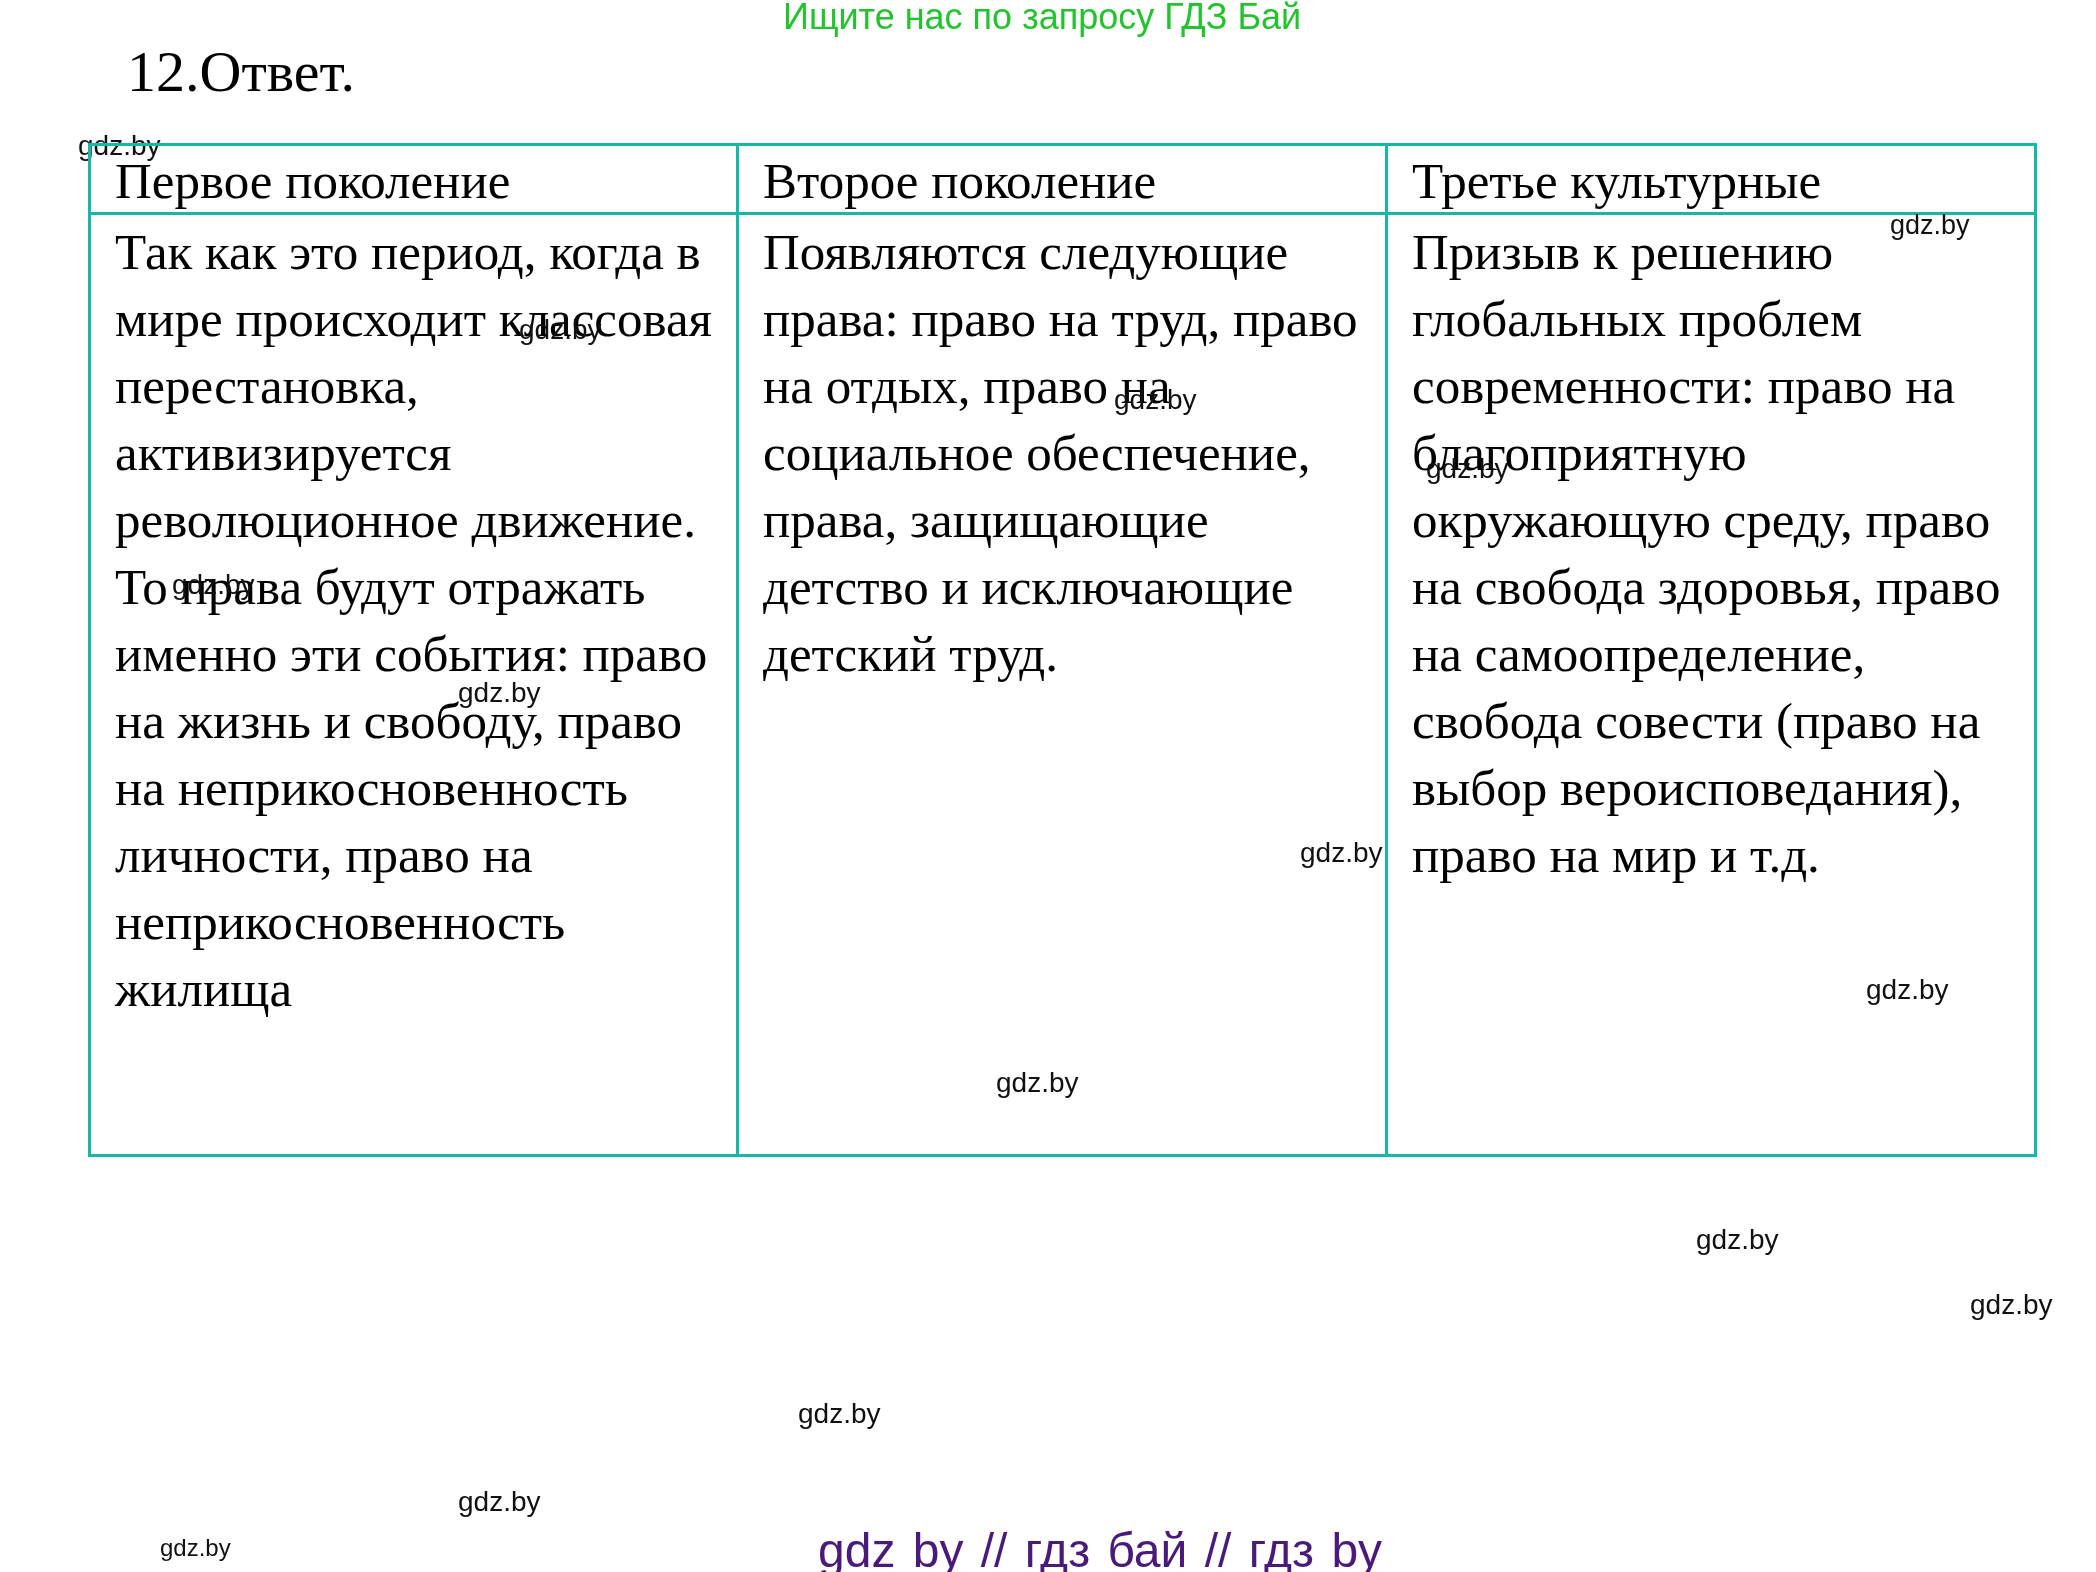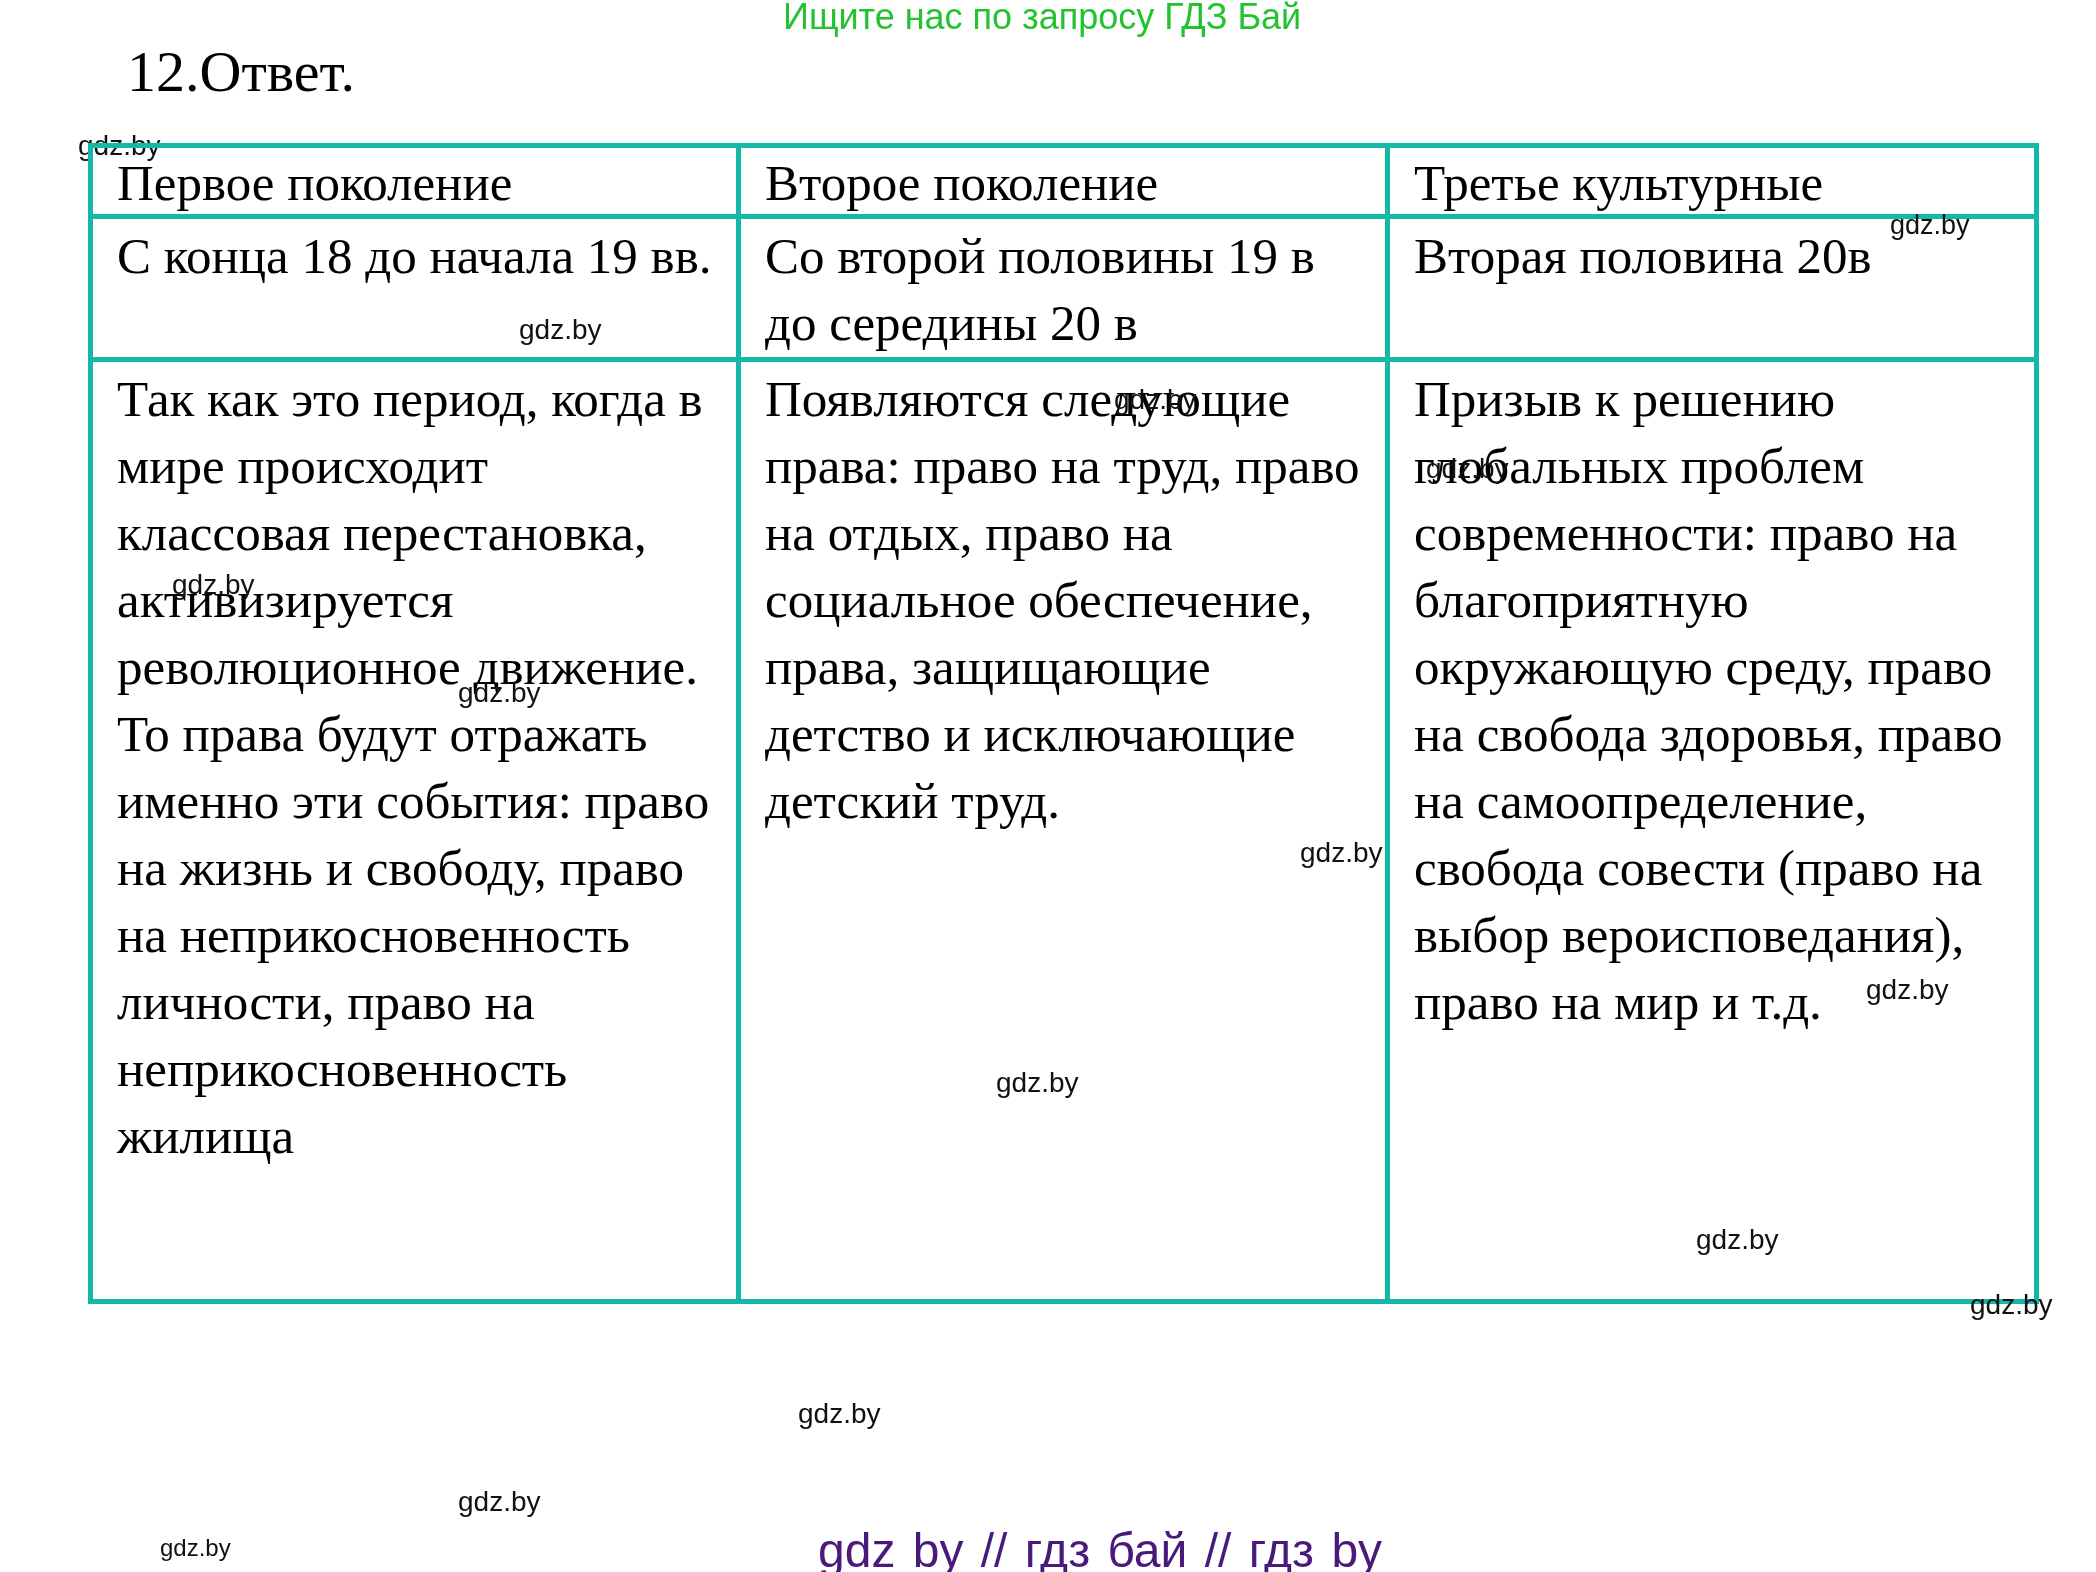--- a/index.html
+++ b/index.html
@@ -21,21 +21,21 @@
   .wm {
     position: absolute; font-size: 28px; color: #111; white-space: nowrap;
     font-family: "Liberation Sans", "DejaVu Sans", sans-serif;
     margin-top: 34px;
   }
   table.main {
     position: absolute; left: 88px; top: 143px;
     width: 1946px; border-collapse: collapse; table-layout: fixed;
   }
   table.main td {
-    border: 5px solid #14b8a6; vertical-align: top;
+    border: 3px solid #14b8a6; vertical-align: top;
     padding: 4px 24px 0 24px;
     font-family: "Liberation Serif", "DejaVu Serif", serif;
     font-size: 51px; line-height: 67px; color: #000;
   }
   col.c1 { width: 648px; }
   col.c2 { width: 649px; }
   col.c3 { width: 649px; }
   tr.r1 { height: 69px; }
   tr.r2 { height: 135px; }
   tr.r3 { height: 204px; }
@@ -56,25 +56,20 @@
       <col class="c1">
       <col class="c2">
       <col class="c3">
     </colgroup>
   <tbody>
       <tr class="r1">
     <td>Первое поколение</td>
     <td>Второе поколение</td>
     <td>Третье культурные</td>
   </tr>
-  <tr class="r2">
-    <td>С конца 18 до начала 19 вв.</td>
-    <td>Со второй половины 19 в до середины 20 в</td>
-    <td>Вторая половина 20в</td>
-  </tr>
   <tr class="r4">
     <td>Так как это период, когда в мире происходит классовая перестановка, активизируется революционное движение. То права будут отражать именно эти события: право на жизнь и свободу, право на неприкосновенность личности, право на неприкосновенность жилища</td>
     <td>Появляются следующие права: право на труд, право на отдых, право на социальное обеспечение, права, защищающие детство и исключающие детский труд.</td>
     <td>Призыв к решению глобальных проблем современности: право на благоприятную окружающую среду, право на свобода здоровья, право на самоопределение, свобода совести (право на выбор вероисповедания), право на мир и т.д.</td>
   </tr>
 </tbody>
   </table>
 
 <div class="wm" style="left:1890px; top:176px; font-size:27px;">gdz.by</div>
 <div class="wm" style="left:519px; top:280px;">gdz.by</div>

